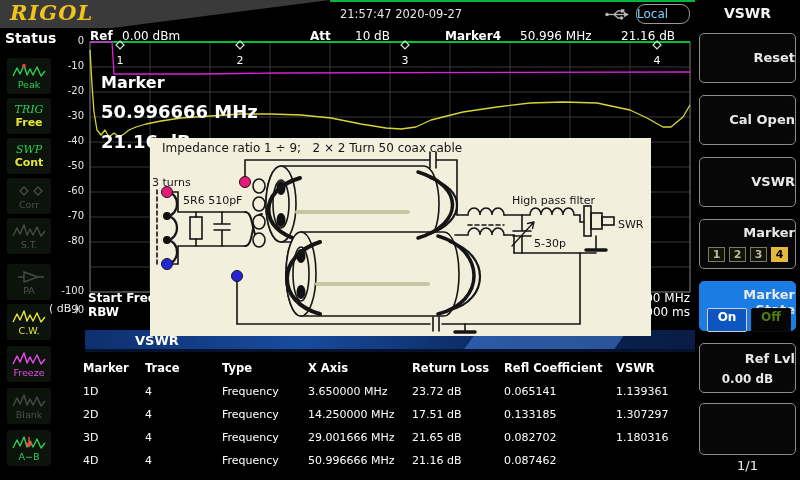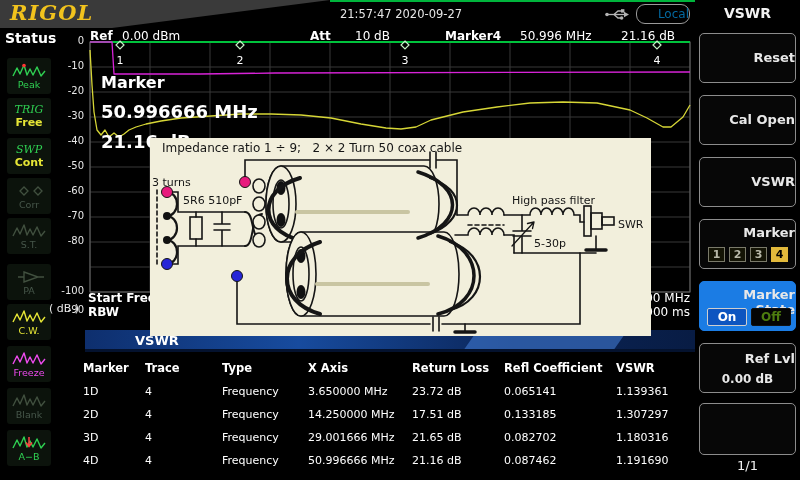--- a/index.html
+++ b/index.html
@@ -10,21 +10,21 @@
   
   #topbar{position:absolute;left:0;top:0;width:800px;height:28px;background:#000;}
   #swoosh{position:absolute;left:0;top:0;width:340px;height:28px;background:#3a3a3a;
           clip-path:polygon(0 0,330px 0,112px 100%,0 100%);}
   #brand{position:absolute;left:10px;top:0px;font-family:"DejaVu Serif",serif;
          font-style:italic;font-weight:bold;font-size:21px;color:#f2c31d;letter-spacing:1px;}
   #topline{position:absolute;left:330px;top:0;width:367px;height:2px;background:#00b43c;}
   #datetime{position:absolute;left:312px;top:7px;width:178px;text-align:center;
             font-size:11.5px;color:#e6e6e6;}
   #localbadge{position:absolute;left:636px;top:4px;width:54px;height:20px;border:1px solid #9a9a9a;
-              border-radius:9px;color:#0369a1;font-size:12px;text-align:right;line-height:18px;}
+              border-radius:9px;color:#7dd3fc;font-size:12px;text-align:left;line-height:18px;}
   
   #status-title{position:absolute;left:5px;top:30px;font-size:14px;font-weight:bold;color:#fff;}
   .tile{position:absolute;left:7px;width:44px;height:36px;background:#0c130c;border-radius:3px;
         display:flex;flex-direction:column;align-items:center;justify-content:center;overflow:hidden;}
   .tile .lbl{font-size:9.5px;line-height:11px;}
   .tile .tag{font-family:"DejaVu Serif",serif;font-style:italic;font-weight:normal;font-size:11px;line-height:13px;}
   .tile .tlb{font-size:11px;font-weight:bold;line-height:13px;}
   
   #plot{position:absolute;left:85px;top:28px;z-index:1;}
   .ytick{position:absolute;left:46px;width:38px;text-align:right;font-size:10px;color:#e8e8e8;z-index:2;}
@@ -55,21 +55,21 @@
   .mbtn{position:absolute;left:4px;width:97px;height:50px;background:#070707;border:1px solid #8c8c8c;
         border-radius:5px;color:#e8e8e8;}
   .mbtn .cap{position:absolute;left:0;width:100%;text-align:right;font-size:13px;font-weight:bold;}
   .mbtn .val{position:absolute;left:0;width:100%;text-align:center;font-size:12px;font-weight:bold;}
   .numrow{position:absolute;left:8px;top:27px;display:flex;gap:4px;}
   .numbox{width:17px;height:15px;border:1px solid #7a7a6a;background:#141405;color:#b8b8a8;
           font-size:11px;font-weight:bold;text-align:center;line-height:14px;}
   .numbox.act{background:#e2b93b;border-color:#e2b93b;color:#000;}
   .mbtn.hl{background:#1b7ce4;border:1px solid #1b7ce4;}
   .optrow{position:absolute;left:7px;top:26px;display:flex;gap:4px;}
-  .opt{width:40px;height:18px;font-size:12px;font-weight:bold;text-align:center;line-height:17px;border-radius:2px;}
+  .opt{width:40px;height:24px;font-size:12px;font-weight:bold;text-align:center;line-height:17px;border-radius:2px;}
   .opt.on{background:#0d55c0;border:1px solid #cfcfcf;color:#fff;}
   .opt.off{background:#050505;border:1px solid #111;color:#4d7c0f;}
   #pagenum{position:absolute;left:0;top:458px;width:105px;text-align:center;font-size:13px;color:#f0f0f0;}
 </style>
 </head>
 <body>
 
 <div id="screen">
 
   <div id="topbar">
@@ -256,21 +256,20 @@
       <div class="cell">29.001666 MHz</div>
       <div class="cell">21.65 dB</div>
       <div class="cell">0.082702</div>
       <div class="cell">1.180316</div>
       <div class="cell">4D</div>
       <div class="cell">4</div>
       <div class="cell">Frequency</div>
       <div class="cell">50.996666 MHz</div>
       <div class="cell">21.16 dB</div>
       <div class="cell">0.087462</div>
-      <div class="cell">1.191690</div>
     </div>
 
   <div id="overlay">
     <svg id="schem" width="501" height="198" viewBox="0 0 501 198">
       <g fill="none" stroke="#151515" stroke-width="1.6" stroke-linecap="round">
 
         <path d="M7,52 V126" stroke-dasharray="4,3"></path>
         <path d="M17,54 A10,12 0 0 1 17,78 A10,12 0 0 1 17,102 A10,12 0 0 1 17,126" stroke-width="2.2"></path>
         <path d="M17,54 H28 V74 H95"></path>
         <path d="M17,126 H28 V108 H95"></path>

